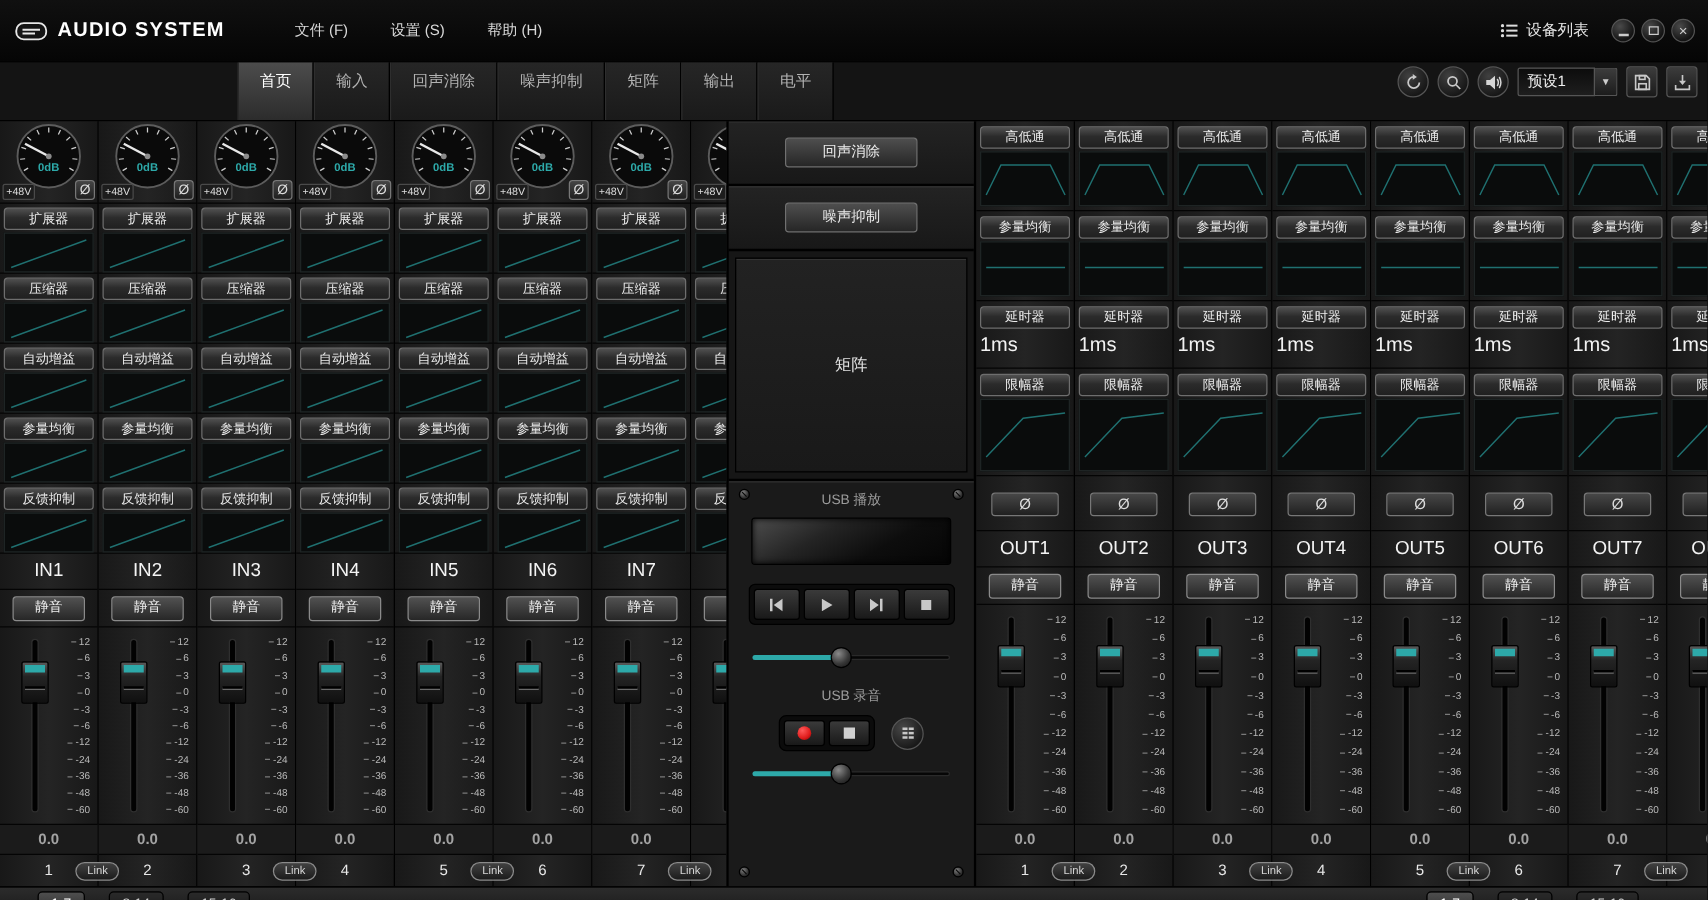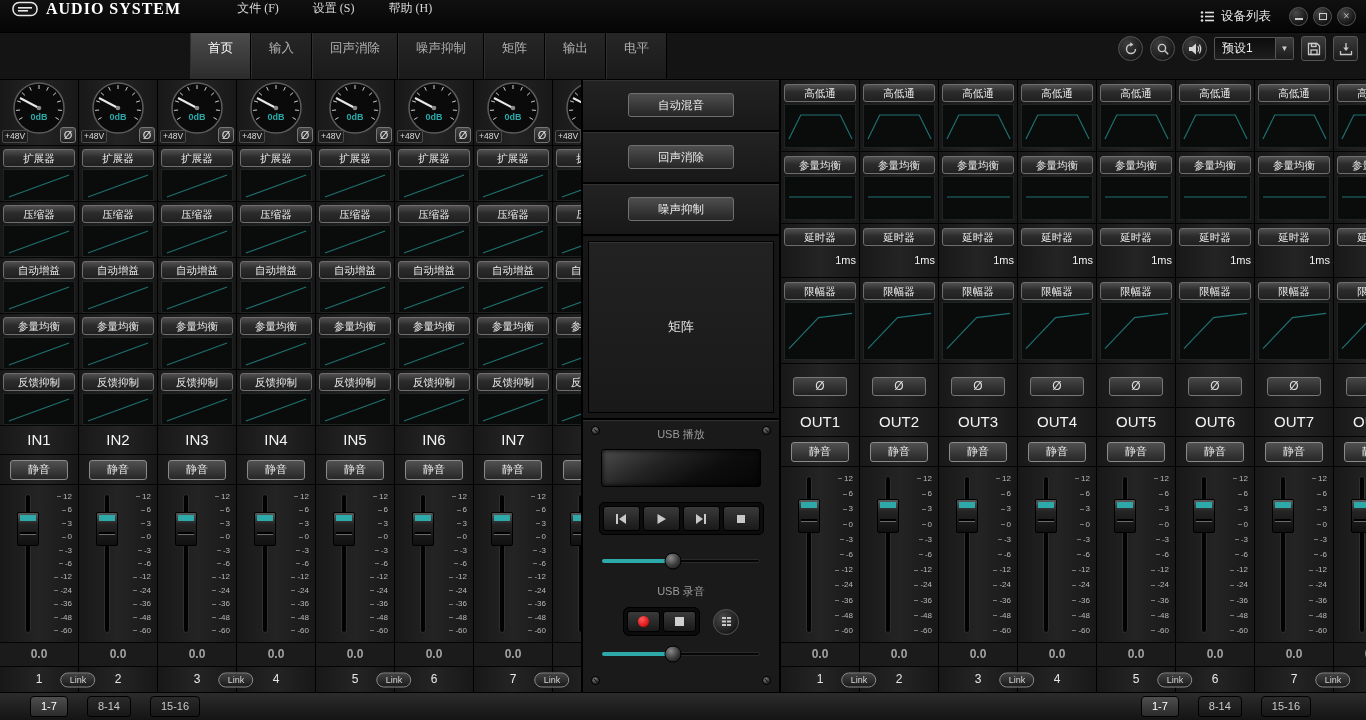--- a/index.html
+++ b/index.html
@@ -1,22 +1,22 @@
 <!DOCTYPE html>
 <html style="--accent: #2da9a9; --record: #e01b1b;"><head>
 <meta charset="utf-8">
 <style>
   * { margin:0; padding:0; box-sizing:border-box; }
   html,body { width:1366px; height:720px; overflow:hidden; background:#0d0d0d;
     font-family:"Liberation Sans","DejaVu Sans",sans-serif; color:#ddd; user-select:none; }
   :root { --accent:#2da9a9; --record:#e01b1b; }
 
   
-  .titlebar { height:33px; background:linear-gradient(#101010,#050505); display:flex; align-items:flex-start;
-    position:relative; border-bottom:1px solid #000;font-family:Liberation Serif, serif; }
+  .titlebar { height:50px; background:linear-gradient(#101010,#050505); display:flex; align-items:center;
+    position:relative; border-bottom:1px solid #000; }
   .logo { display:flex; align-items:center; gap:8px; margin-left:12px; }
   .logo-text { font-size:16px; font-weight:bold; color:#fff; letter-spacing:1px; }
   .menu { display:flex; gap:34px; margin-left:56px; }
   .menu-item { font-size:12px; color:#d8d8d8; cursor:default; }
   .tb-right { position:absolute; right:10px; top:0; height:100%; display:flex; align-items:center; gap:18px; }
   .devlist { display:flex; align-items:center; gap:6px; font-size:12.5px; color:#e6e6e6; }
   .winbtns { display:flex; gap:5px; }
   .winbtn { width:19px; height:19px; border-radius:50%; background:radial-gradient(circle at 35% 30%,#4a4a4a,#141414 70%);
     border:1px solid #555; color:#ccc; font-size:12px; display:flex; align-items:center; justify-content:center; }
   .min-glyph { width:8px; height:2px; background:#ccc; margin-top:6px; }
@@ -57,21 +57,21 @@
 
   .proc-sec { flex:0 0 56px; border-bottom:1px solid #040404; padding:3px 3px 0; }
   .proc-btn { display:block; width:100%; height:18px; font-size:10.5px; color:#ececec; text-align:center;
     background:linear-gradient(#505050,#2b2b2b 45%,#202020); border:1px solid #6e6e6e; border-radius:3px; line-height:15px; white-space:nowrap; overflow:hidden; }
   .graph { height:32px; margin-top:2px; background:#0a0c0c; border:1px solid #1e2424; }
   .graph svg { display:block; width:100%; height:100%; }
 
   .out-sec { border-bottom:1px solid #040404; padding:4px 3px 3px; }
   .g44 { height:44px; }
   .g58 { height:58px; }
-  .delay-val { height:28px; line-height:28px; text-align:right; font-size:11px; color:#f2f2f2; }
+  .delay-val { height:28px; line-height:28px; text-align:left; font-size:16px; color:#f2f2f2; }
   .phase-row { height:44px; display:flex; align-items:center; justify-content:center; flex:0 0 44px; }
   .phase-btn2 { width:54px; height:19px; border:1px solid #777; border-radius:3px; color:#ddd; font-size:12px;
     background:linear-gradient(#474747,#202020); line-height:16px; text-align:center; }
 
   .name-row { flex:0 0 28px; line-height:28px; text-align:center; color:#f4f4f4; font-size:15px; border-bottom:1px solid #040404; }
   .mute-row { flex:0 0 30px; display:flex; align-items:center; justify-content:center; border-bottom:1px solid #040404; }
   .mute-btn { width:58px; height:20px; font-size:11px; color:#eee; background:linear-gradient(#515151,#272727);
     border:1px solid #8a8a8a; border-radius:3px; line-height:17px; }
   .fader-sec { flex:1; position:relative; border-bottom:1px solid #040404; }
   .fader-track { position:absolute; left:25px; top:9px; bottom:9px; width:6px; background:#020202;
@@ -933,23 +933,20 @@
   <div class="value-row">0.0</div>
   <div class="num-row">
     
     
   </div>
   </div>
     </div>
 
   <div class="center">
     <div class="center-box">
-        <button class="center-btn">自动混音</button>
-      </div>
-    <div class="center-box">
         <button class="center-btn">回声消除</button>
       </div>
     <div class="center-box">
         <button class="center-btn">噪声抑制</button>
       </div>
     <div class="matrix-box">
         <div class="matrix-btn">矩阵</div>
       </div>
 
     <div class="usb-panel">

